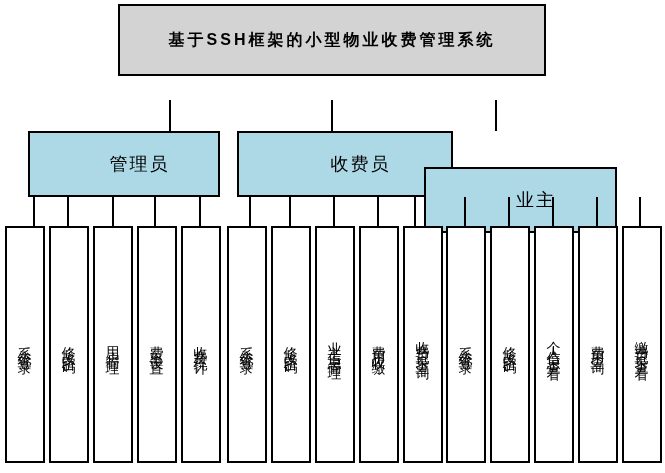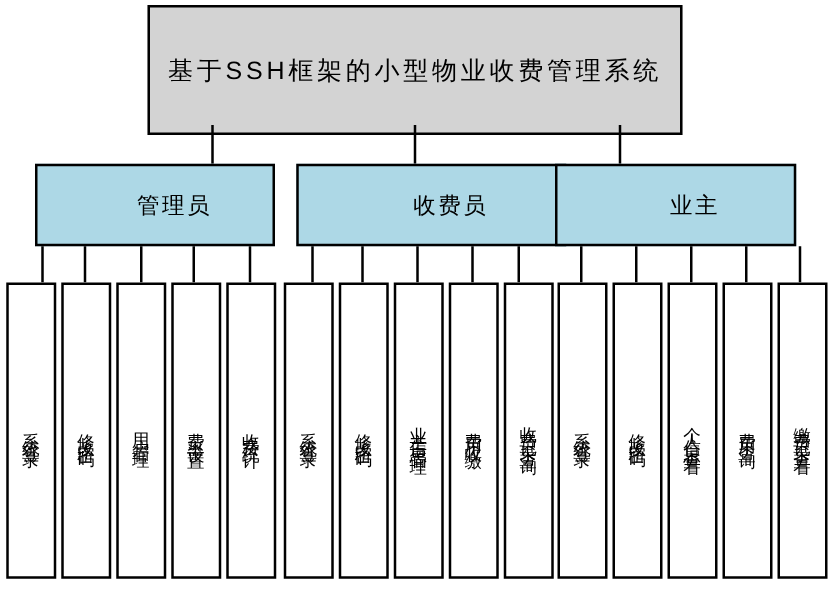--- a/index.html
+++ b/index.html
@@ -21,35 +21,36 @@
     box-sizing: border-box;
     border: 2px solid var(--line, #000);
     background: #fff;
     display: flex;
     align-items: center;
     justify-content: center;
     text-align: center;
   }
   .root-node {
     left: 118px; top: 4px;
-    width: 428px; height: 104px;
+    width: 428px; height: 72px;
     background: var(--root-fill, #d3d3d3);
-    font-size: 20px;
+    font-size: 16px;
     letter-spacing: 3px;
+    font-weight: bold;
   }
   .role-node {
     top: 131px; height: 66px;
     background: var(--role-fill, #add8e6);
     font-size: 18px;
     letter-spacing: 2px;
     padding-left: 31px;
   }
   .role-1 { left: 28px;  width: 192px; }
   .role-2 { left: 237px; width: 216px; }
-  .role-3 { left: 444px; width: 193px; }
+  .role-3 { left: 424px; width: 193px; margin-top: 36px; }
   .leaf-node {
     top: 226px;
     width: 40px; height: 237px;
     background: var(--leaf-fill, #ffffff);
     writing-mode: vertical-rl;
     text-orientation: upright;
     font-size: 14px;
     letter-spacing: 5px;
     line-height: 1;
   }

